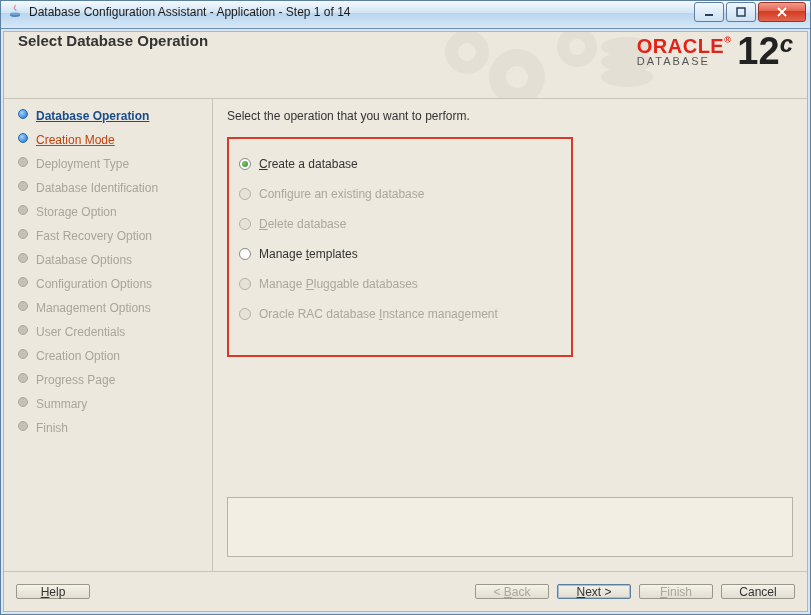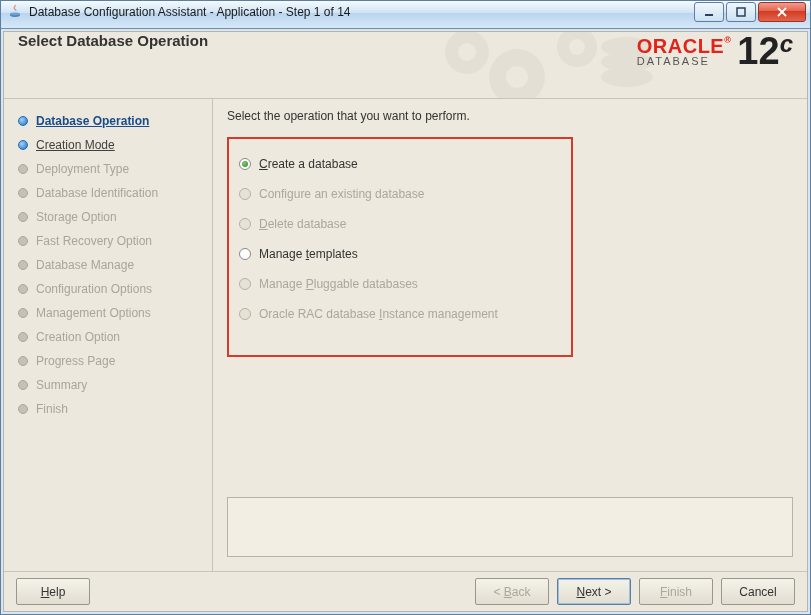--- a/index.html
+++ b/index.html
@@ -21,43 +21,43 @@
   .headerband h1 { font-size:15px; font-weight:bold; color:#333; margin:0; }
   .brand { font-family:"Segoe UI", Arial, sans-serif; display:flex; align-items:center; gap:6px; z-index:1; }
   .brand .oracle { color:#e2231a; font-weight:bold; font-size:20px; letter-spacing:0.5px; line-height:1; }
   .brand .oracle .reg { font-size:9px; vertical-align:top; }
   .brand .database { color:#555; font-size:11px; letter-spacing:2px; line-height:1; }
   .brand .twelve { font-size:38px; font-weight:bold; color:#222; line-height:1; }
   .brand .twelve .c { font-style:italic; font-size:24px; vertical-align:top; }
   
   .mainsplit { flex:1; display:flex; }
   .sidebar { width:209px; background:#ece8de; border-right:1px solid #c8c4b8; padding:10px 6px 10px 14px; }
-  .step { display:flex; align-items:center; height:24px; gap:8px; }
+  .step { display:flex; height:24px; gap:8px; }
   .step .dot { width:10px; height:10px; border-radius:50%; background:#c5c1b5; border:1px solid #aaa79b; flex-shrink:0; }
   .step.current .dot { background:radial-gradient(circle at 35% 35%, #9fd2ff, #1e6fb8); border-color:#1e6fb8; }
   .step.link .dot { background:radial-gradient(circle at 35% 35%, #9fd2ff, #1e6fb8); border-color:#1e6fb8; }
   .step .lbl { color:#a9a599; font-size:12px; }
   .step.current .lbl { color:#1a4c8b; font-weight:bold; text-decoration:underline; }
-  .step.link .lbl { color:#404040; text-decoration:underline; }
+  .step.link .lbl { color:#c2410c; text-decoration:underline; }
   .content { flex:1; padding:10px 14px 10px 14px; display:flex; flex-direction:column; }
   .instruction { font-size:12px; color:#333; margin-bottom:14px; }
   .radiobox { border:2px solid #d83a2a; padding:10px 16px 26px 10px; width:346px; }
   .optrow { display:flex; align-items:center; height:30px; gap:8px; }
   .radio { width:12px; height:12px; border:1px solid #888; border-radius:50%; background:#fff; flex-shrink:0; display:flex; align-items:center; justify-content:center; }
   .radio.disabled { border-color:#b5b1a5; background:#e6e2d6; }
   .radio .inner { width:6px; height:6px; border-radius:50%; }
   .radio.selected .inner { background:radial-gradient(circle at 35% 35%, #7fc96f, #2c8a1e); }
   .optlabel { color:#333; }
   .optlabel.disabled { color:#aba79b; }
   .mn { text-decoration:underline; }
   .descbox { margin-top:auto; height:60px; border:1px solid #b7b3a6; background:#f2eee4; margin-bottom:4px; }
   
   .footer { height:40px; border-top:1px solid #c8c4b8; background:#ece8de; display:flex; align-items:center; padding:0 12px; gap:8px; }
   .footer .spacer { flex:1; }
-  .btn { min-width:74px; height:27px; border:1px solid #9a968a; background:linear-gradient(to bottom,#f5f2e9,#e1ddd1); border-radius:2px; display:flex; align-items:center; justify-content:center; font-size:12px; color:#333; padding:0 10px; }
+  .btn { min-width:74px; height:15px; border:1px solid #9a968a; background:linear-gradient(to bottom,#f5f2e9,#e1ddd1); border-radius:2px; display:flex; align-items:center; justify-content:center; font-size:12px; color:#333; padding:0 10px; }
   .btn.disabled { color:#aba79b; }
   .btn.default { border:1px solid #5a7fa0; box-shadow:0 0 0 1px #9ebfe0 inset; }
 </style>
 </head>
 <body>
 
 <div class="window">
 
   <div class="titlebar">
     <span class="app-icon">
@@ -134,29 +134,33 @@
           <div class="step ">
             <span class="dot"></span>
             <span class="lbl">Storage Option</span>
           </div>
           <div class="step ">
             <span class="dot"></span>
             <span class="lbl">Fast Recovery Option</span>
           </div>
           <div class="step ">
             <span class="dot"></span>
-            <span class="lbl">Database Manage</span>
+            <span class="lbl">Database Options</span>
           </div>
           <div class="step ">
             <span class="dot"></span>
             <span class="lbl">Configuration Options</span>
           </div>
           <div class="step ">
             <span class="dot"></span>
             <span class="lbl">Management Options</span>
+          </div>
+          <div class="step ">
+            <span class="dot"></span>
+            <span class="lbl">User Credentials</span>
           </div>
           <div class="step ">
             <span class="dot"></span>
             <span class="lbl">Creation Option</span>
           </div>
           <div class="step ">
             <span class="dot"></span>
             <span class="lbl">Progress Page</span>
           </div>
           <div class="step ">

